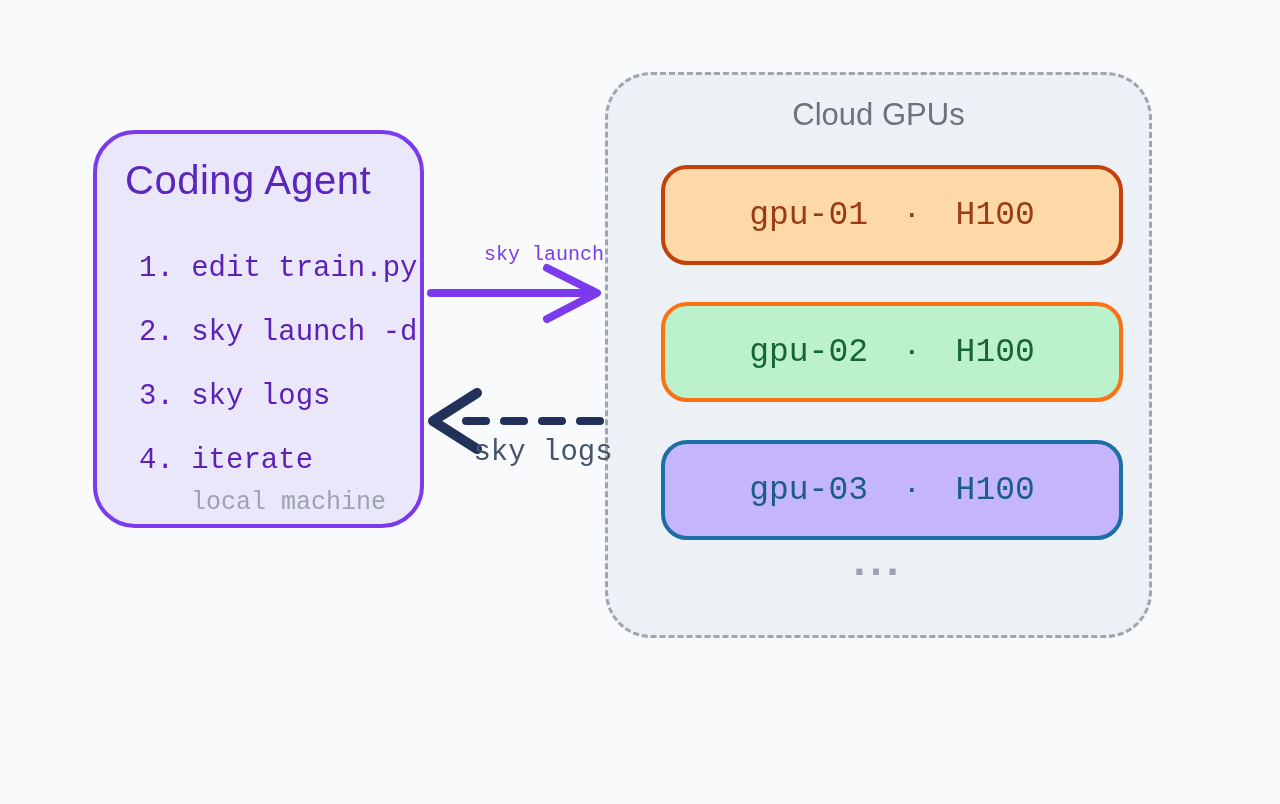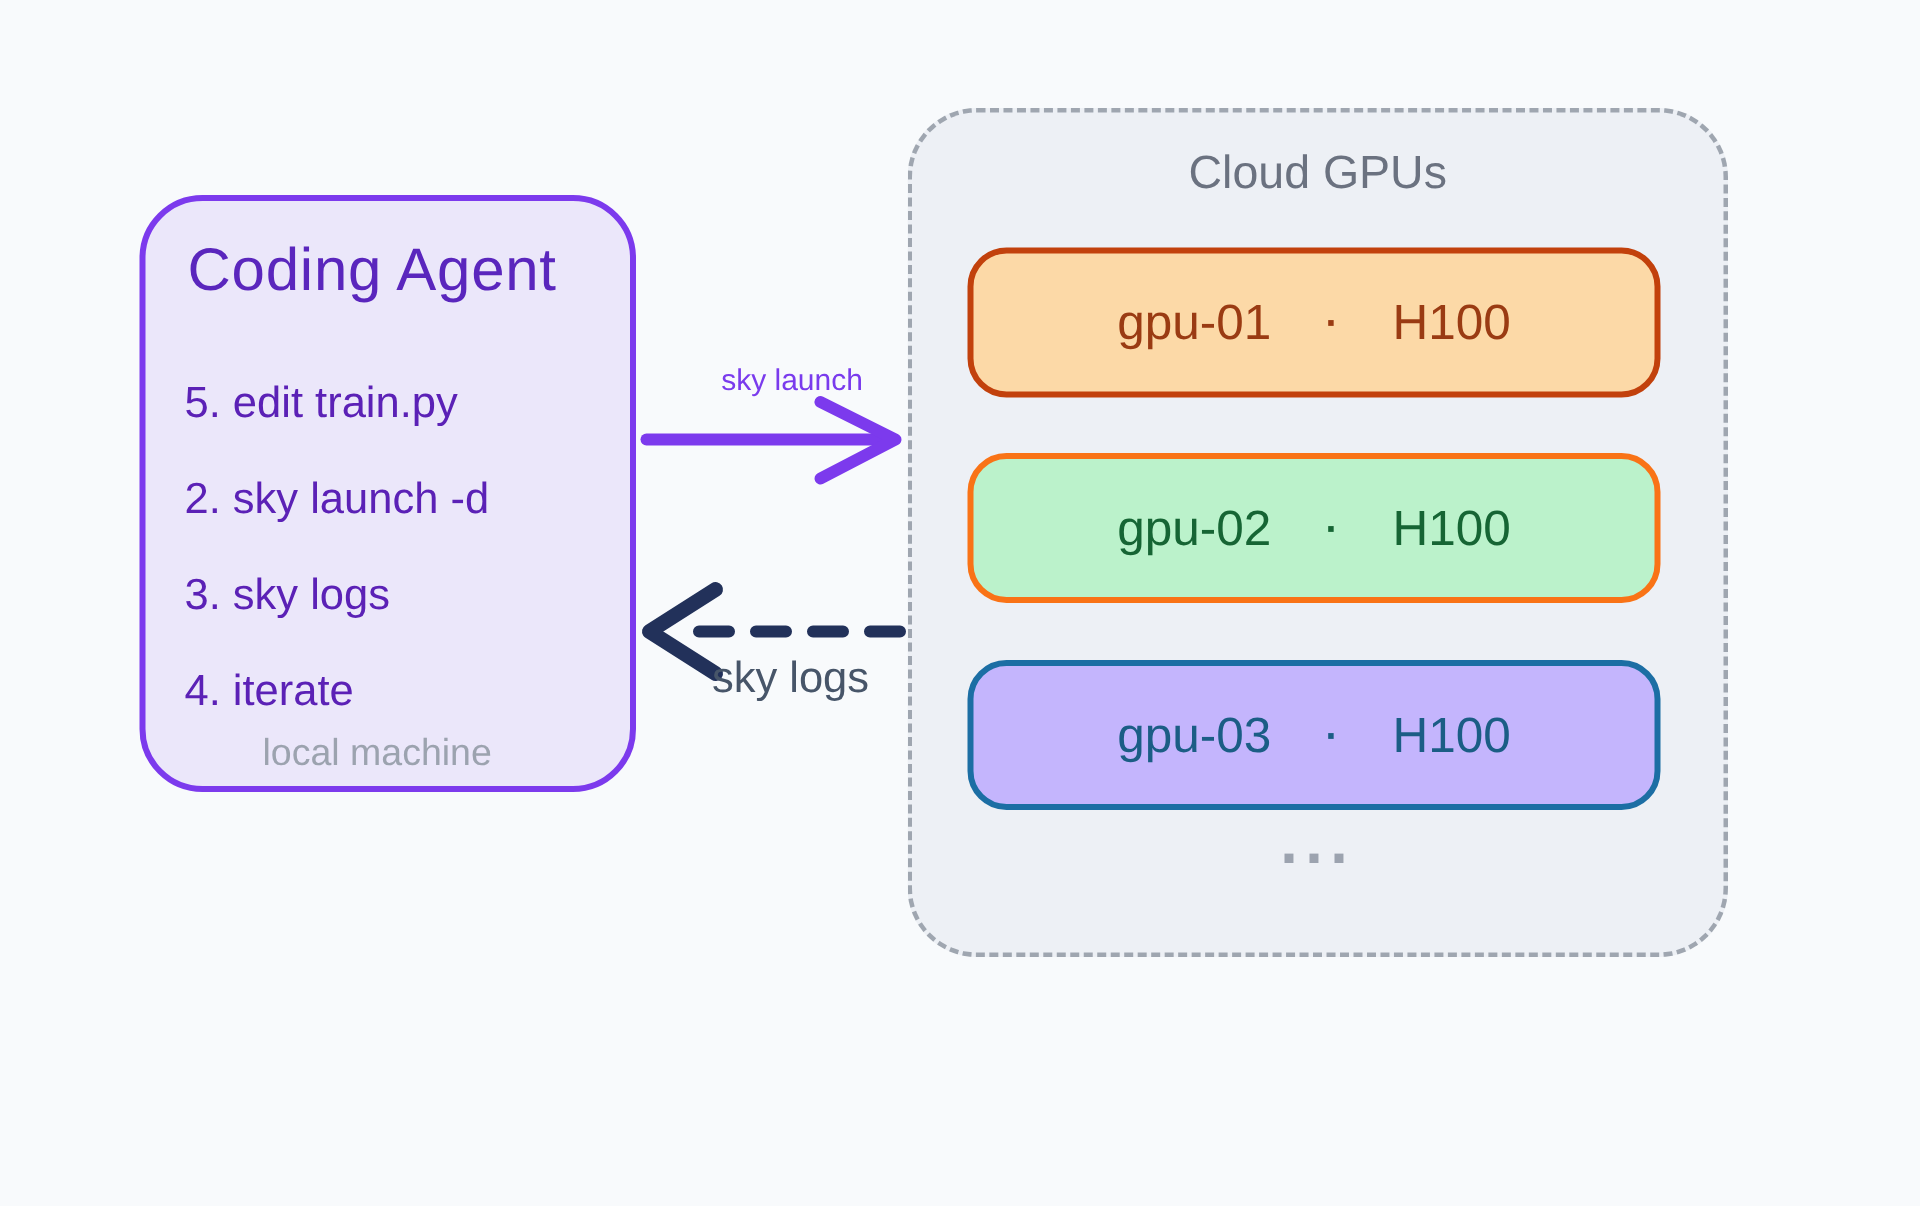--- a/index.html
+++ b/index.html
@@ -6,21 +6,21 @@
   html, body { width: 1280px; height: 804px; }
   body {
     background: #f8fafc;
     font-family: "Liberation Sans", sans-serif;
     overflow: hidden;
     position: relative;
   }
   .canvas { position: absolute; inset: 0; width: 1280px; height: 804px; }
 
   
-  .hand { font-family: Liberation Sans, sans-serif; }
+  .hand { font-family: Liberation Mono, monospace; margin-left: 16px; }
 
   
   .agent-box {
     position: absolute;
     left: 93px; top: 130px;
     width: 331px; height: 398px;
     background: #ebe7fa;
     border: 4px solid #7c3aed;
     border-radius: 42px;
     padding-left: 20px;
@@ -126,21 +126,21 @@
   }
 </style>
 </head>
 <body>
 
 <div class="canvas">
 
   <div class="agent-box">
     <div class="agent-title">Coding Agent</div>
     <div class="agent-steps hand">
-      <div class="agent-step">5. edit train.py</div>
+      <div class="agent-step">1. edit train.py</div>
       <div class="agent-step">2. sky launch -d</div>
       <div class="agent-step">3. sky logs</div>
       <div class="agent-step">4. iterate</div>
     </div>
     <div class="agent-caption hand">local machine</div>
   </div>
 
   <div class="cloud-box">
     <div class="cloud-title">Cloud GPUs</div>
 

